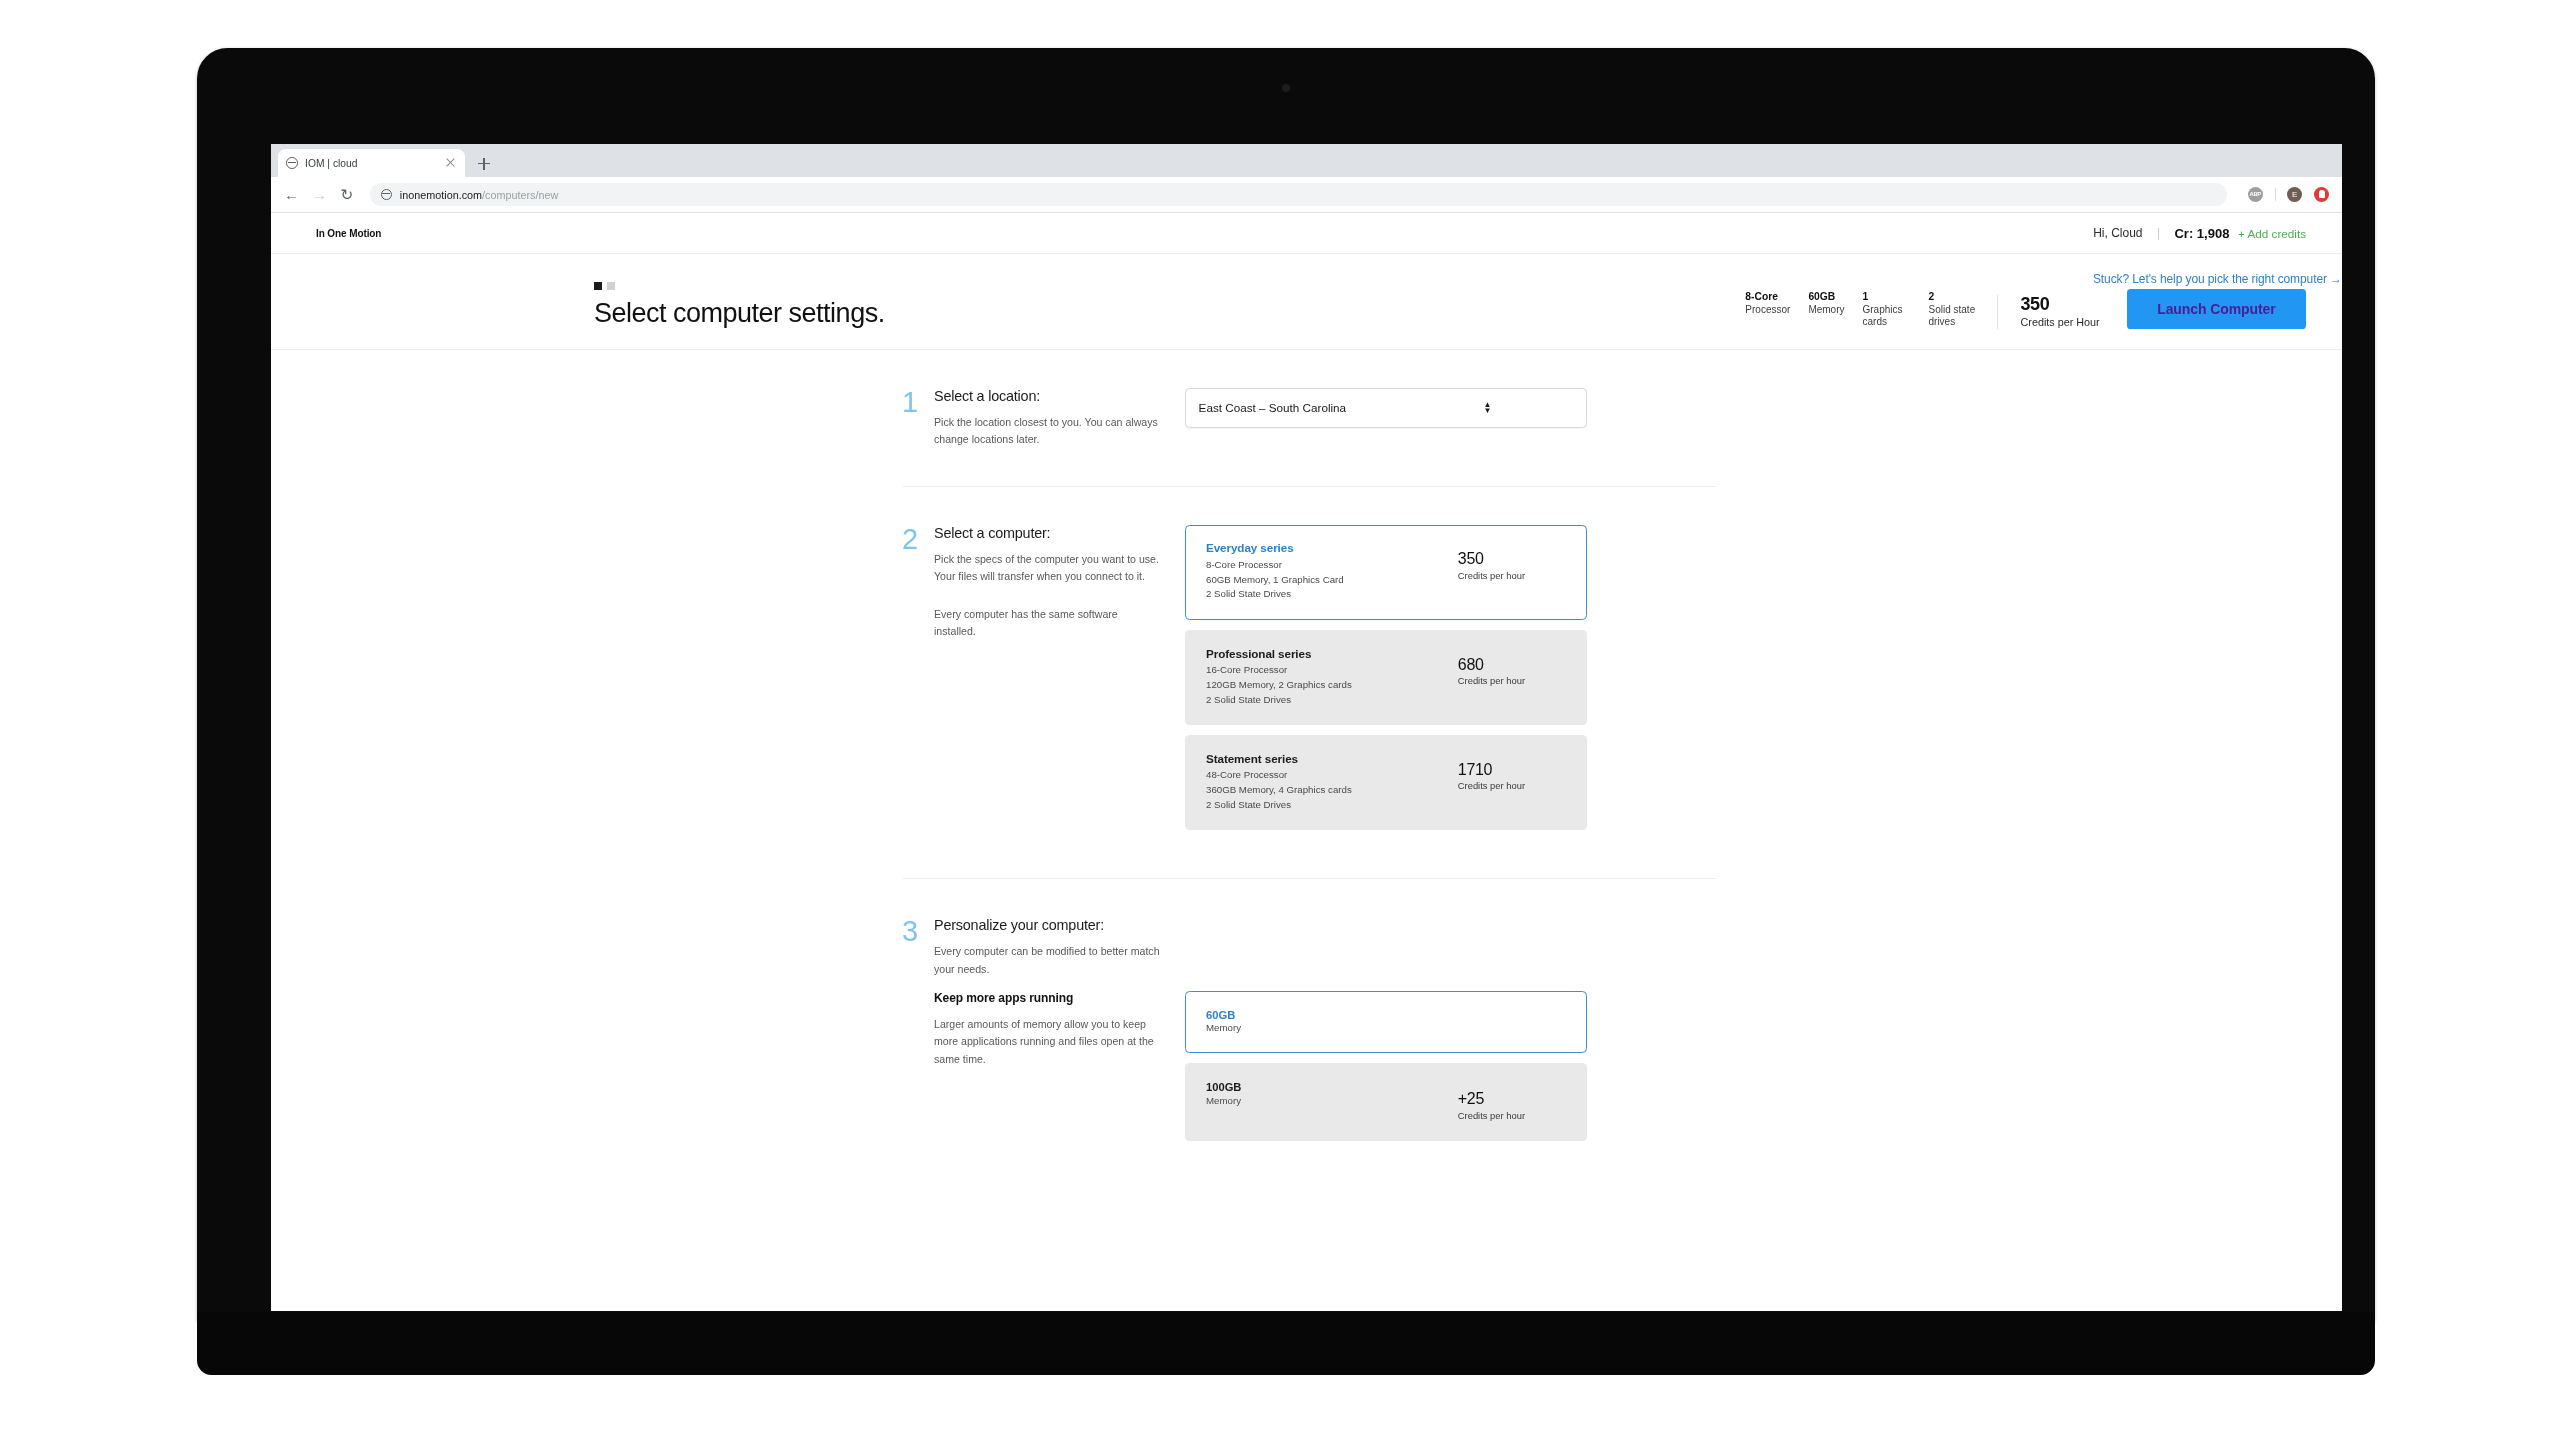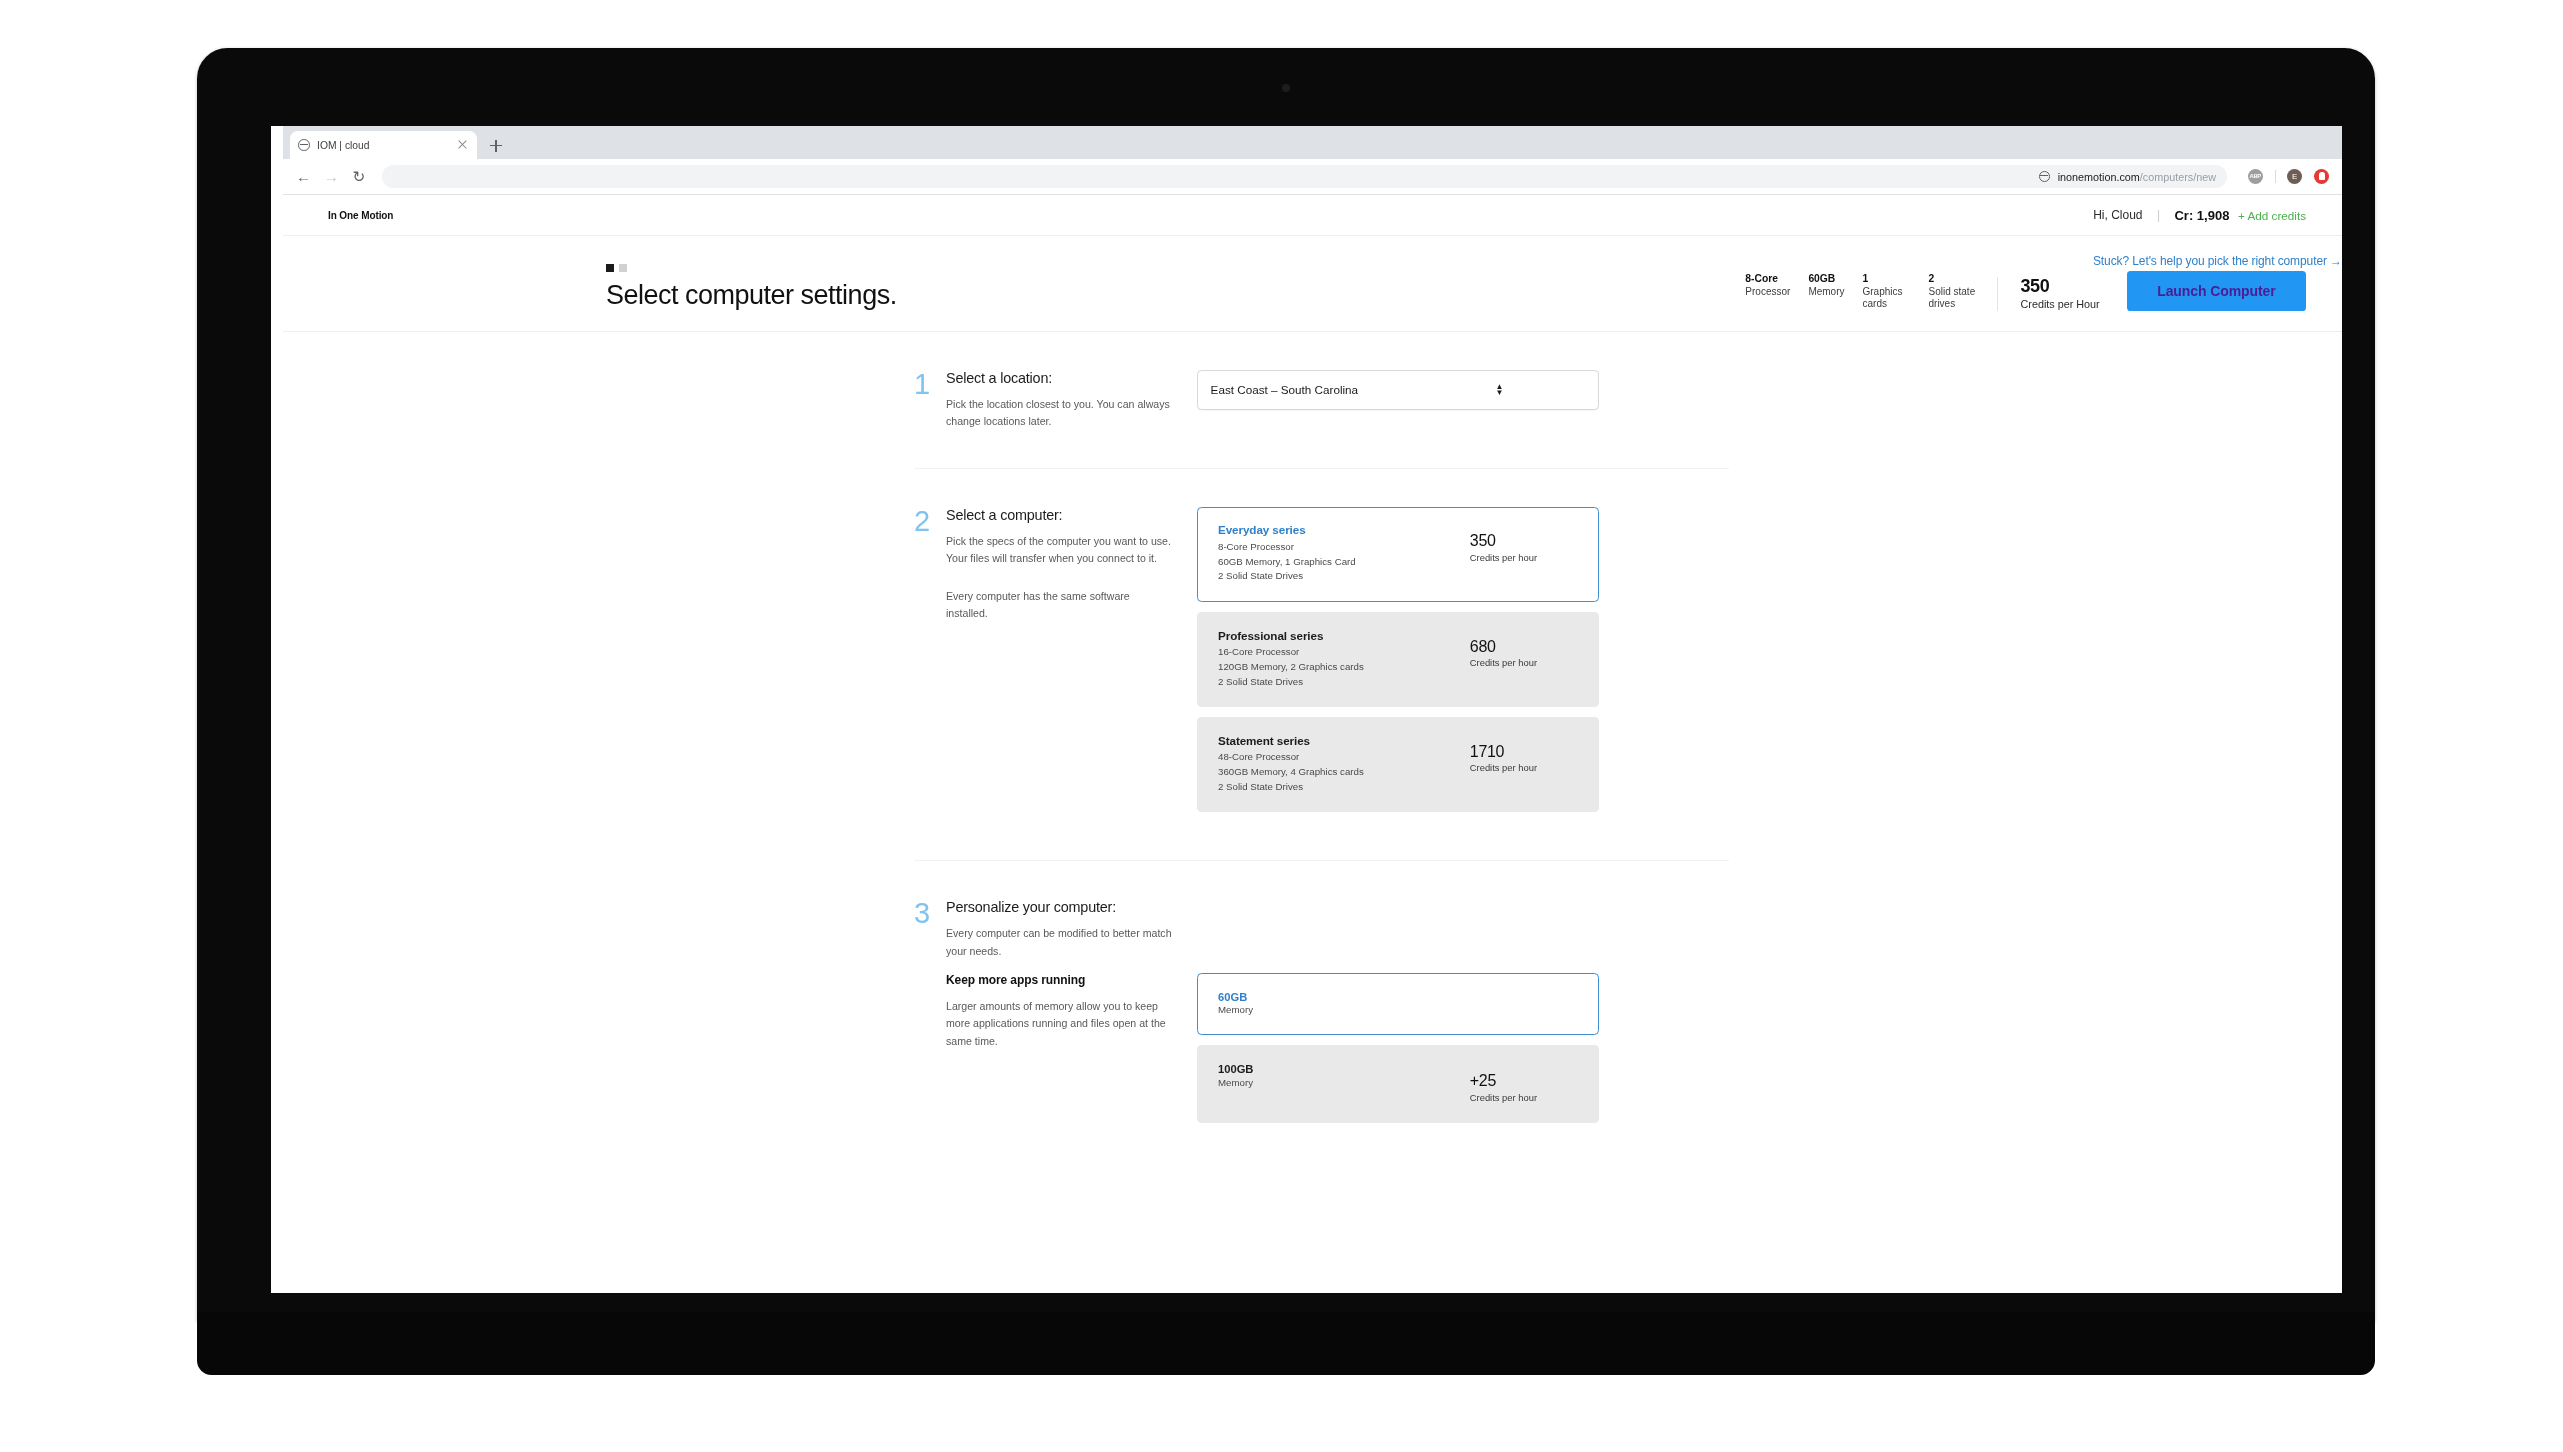--- a/index.html
+++ b/index.html
@@ -31,25 +31,24 @@
     left: 50%; top: 36px;
     width: 8px; height: 8px;
     margin-left: -3.6px;
     border-radius: 50%;
     background: #1d1d1d;
   }
 
   
   #browser-window {
     position: absolute;
-    left: 271px; top: 126px;
+    left: 271px; top: 144px;
     width: 2071px; height: 1167px;
     background: #ffffff;
     overflow: hidden;
-    padding-left: 12px;
   }
 
   
   #tab-strip {
     position: relative;
     height: 33px;
     background: #dee1e6;
     display: flex;
     align-items: flex-end;
     padding-left: 7.2px;
@@ -110,21 +109,21 @@
   }
   .nav-btn { width: 16px; height: 16px; position: relative; color: #5f6368; font-size: 15.3px; line-height: 16px; text-align: center; }
   .nav-btn.disabled { color: #c4c7c9; }
   #url-field {
     flex: 1;
     height: 23px;
     background: #f1f3f4;
     border-radius: 11.7px;
     display: flex; align-items: center;
     padding: 0 10.8px; gap: 8px;
-    margin-left: 3.6px; margin-right: 9px; justify-content: flex-end;
+    margin-left: 3.6px; margin-right: 9px;
   }
   .url-favicon {
     width: 10.8px; height: 10.8px; flex: 0 0 10.8px;
     border-radius: 50%;
     border: 1.3px solid #5b6268;
     position: relative;
   }
   .url-favicon::after {
     content: ""; position: absolute;
     left: 0.4px; top: 3.1px; width: 8px; height: 1.2px;

